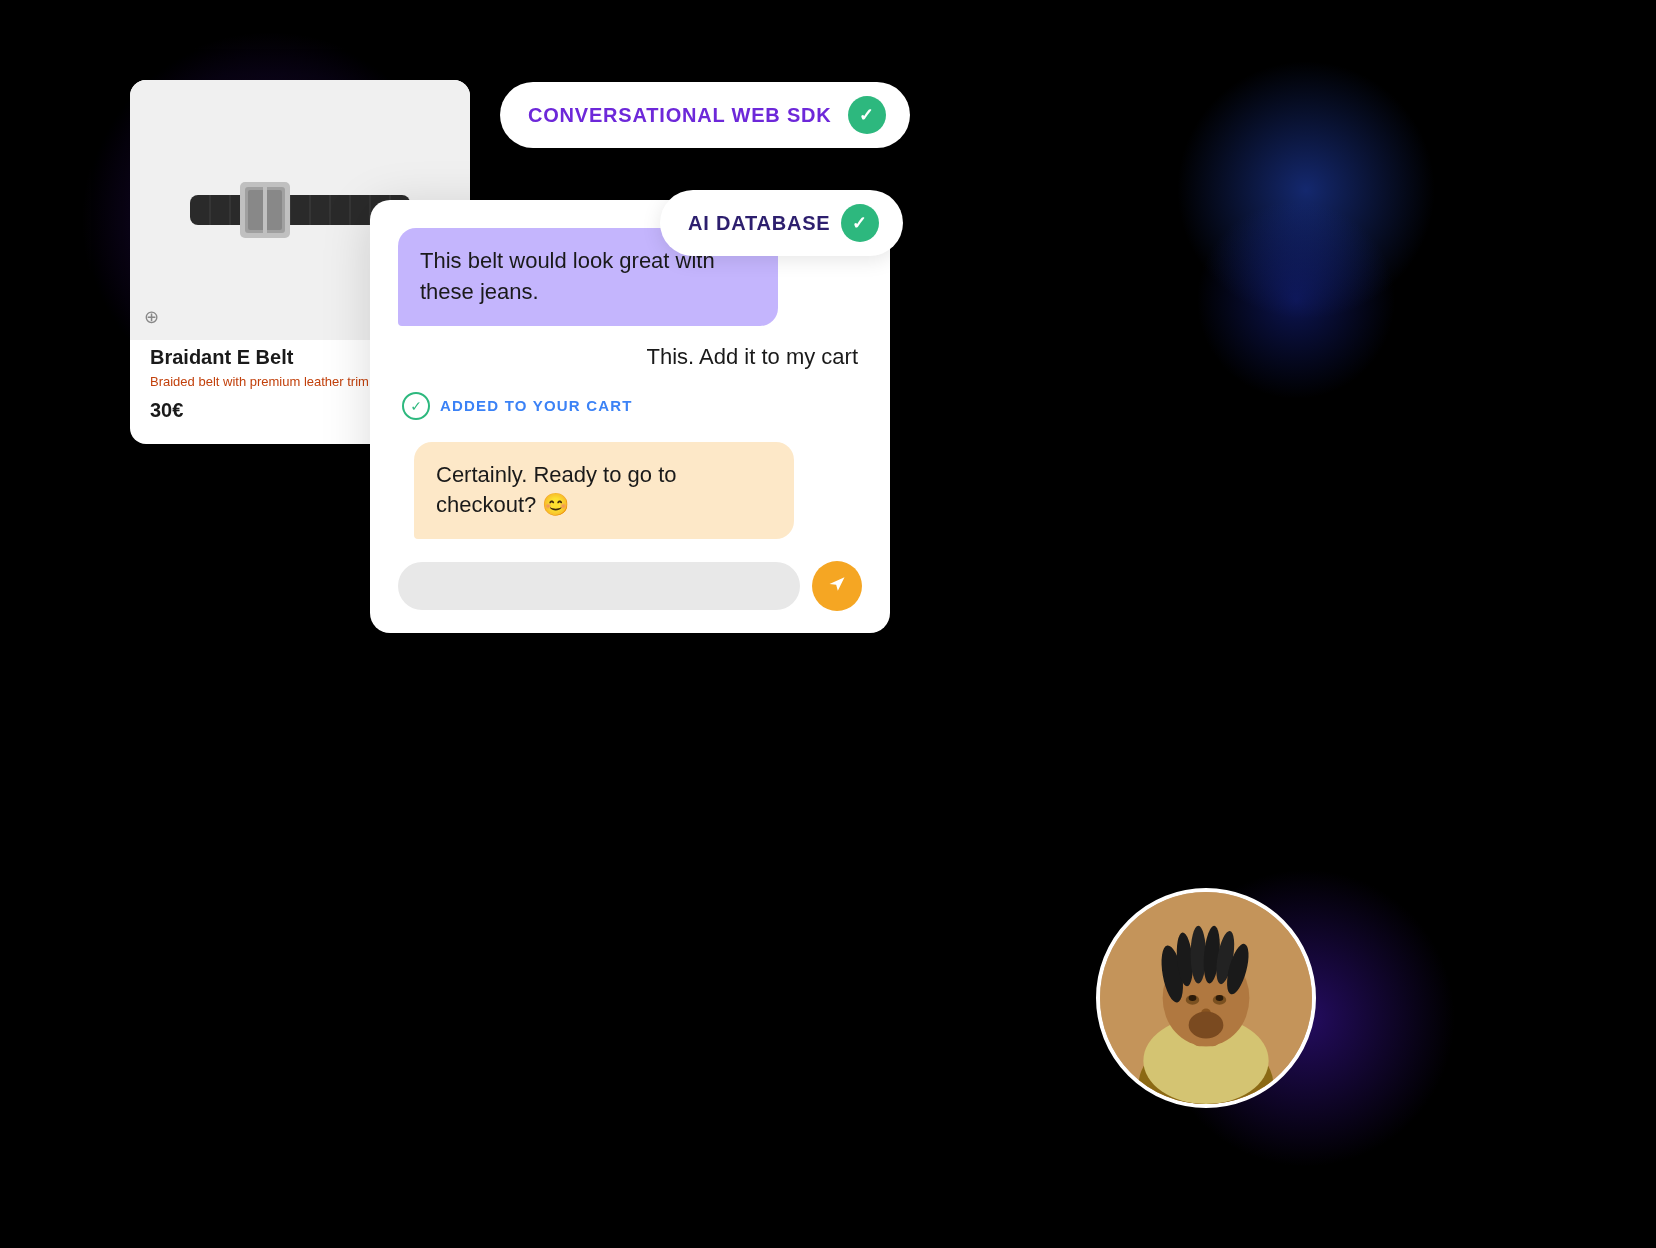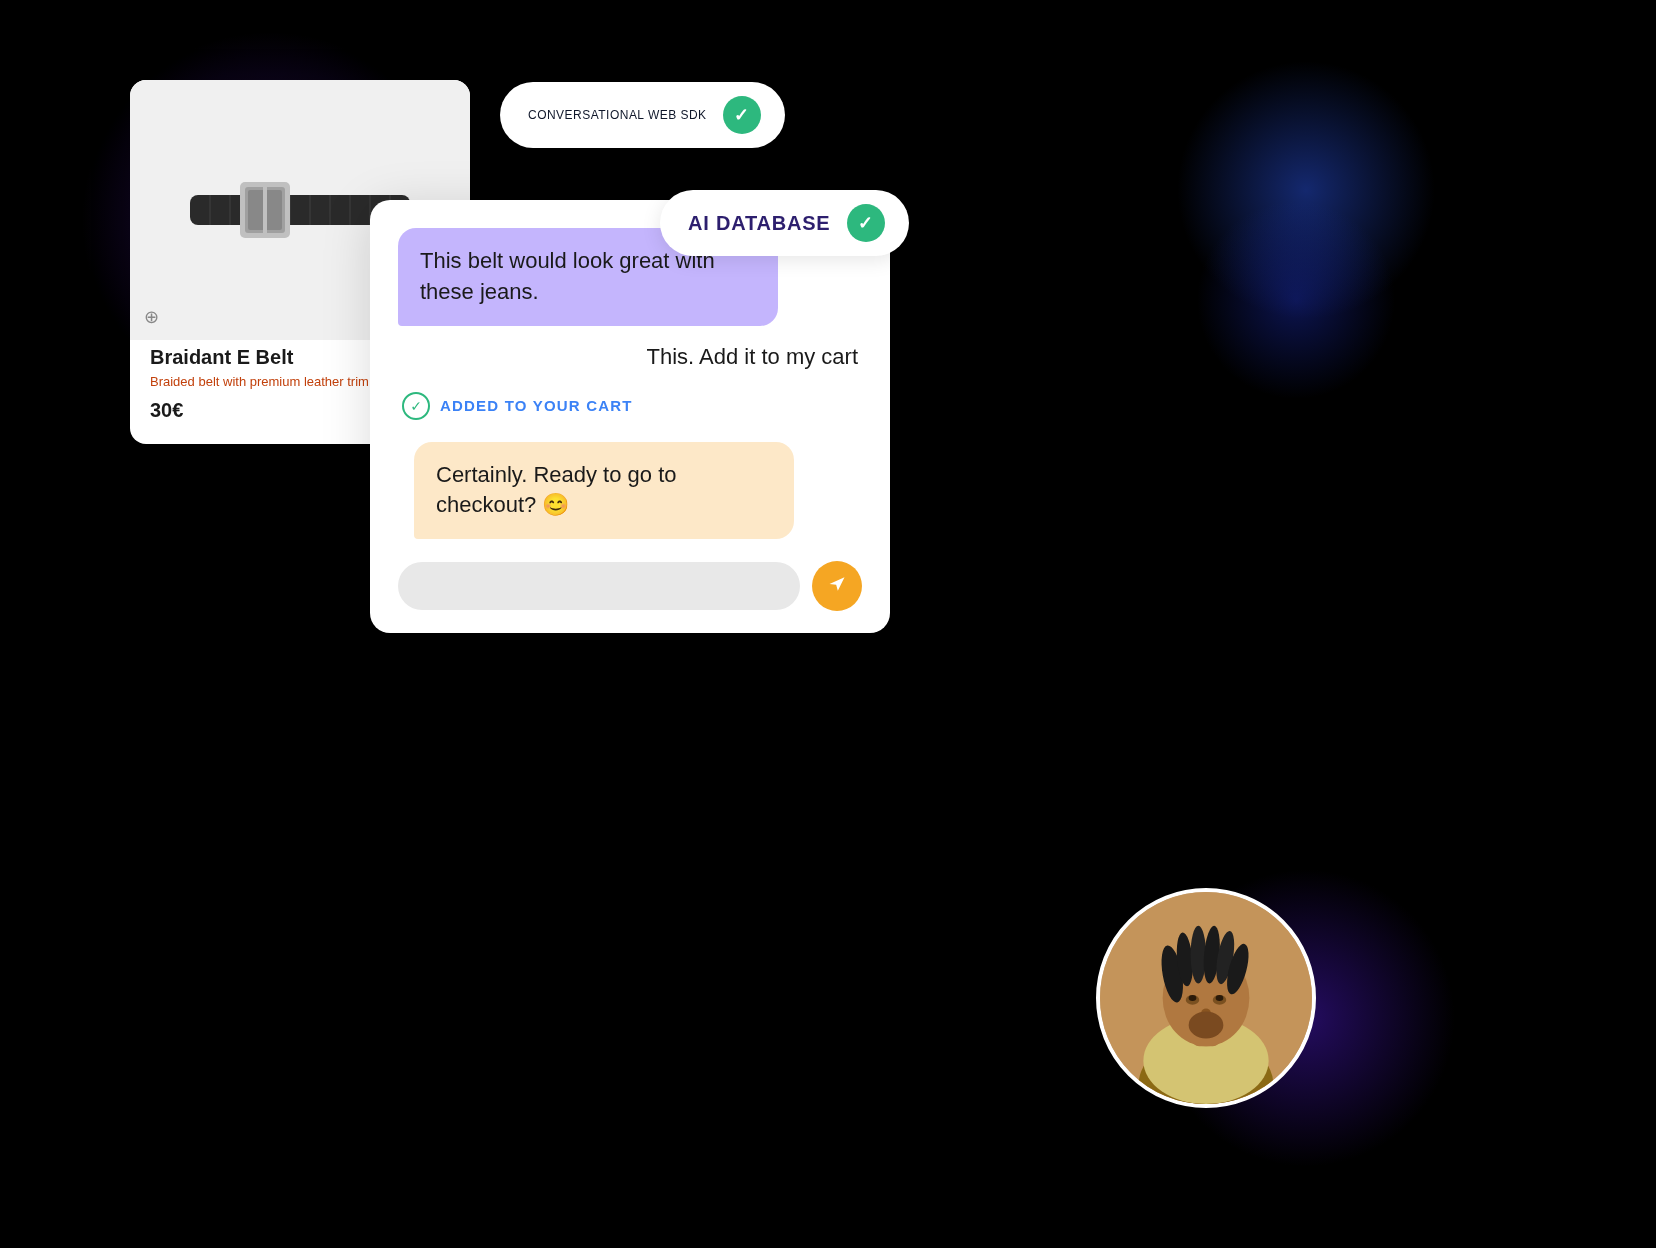--- a/index.html
+++ b/index.html
@@ -196,23 +196,23 @@
       border-radius: 50px;
       padding: 14px 24px 14px 28px;
       display: flex;
       align-items: center;
       gap: 16px;
       box-shadow: 0 4px 20px rgba(0,0,0,0.1);
       z-index: 10;
     }
 
     .badge-sdk-text {
-      font-size: 12px;
-      font-weight: 400;
-      color: #0f172a;
+      font-size: 20px;
+      font-weight: 700;
+      color: #6d28d9;
       letter-spacing: 0.04em;
     }
 
     .badge-check {
       width: 38px;
       height: 38px;
       border-radius: 50%;
       background: #2db87e;
       display: flex;
       align-items: center;
@@ -224,21 +224,21 @@
 
     .badge-db {
       position: absolute;
       top: 190px;
       left: 660px;
       background: #fff;
       border-radius: 50px;
       padding: 14px 24px 14px 28px;
       display: flex;
       align-items: center;
-      gap: 16px;
+      gap: 10px;
       box-shadow: 0 4px 20px rgba(0,0,0,0.1);
       z-index: 10;
     }
 
     .badge-db-text {
       font-size: 20px;
       font-weight: 800;
       color: #2d1f6e;
       letter-spacing: 0.04em;
     }

